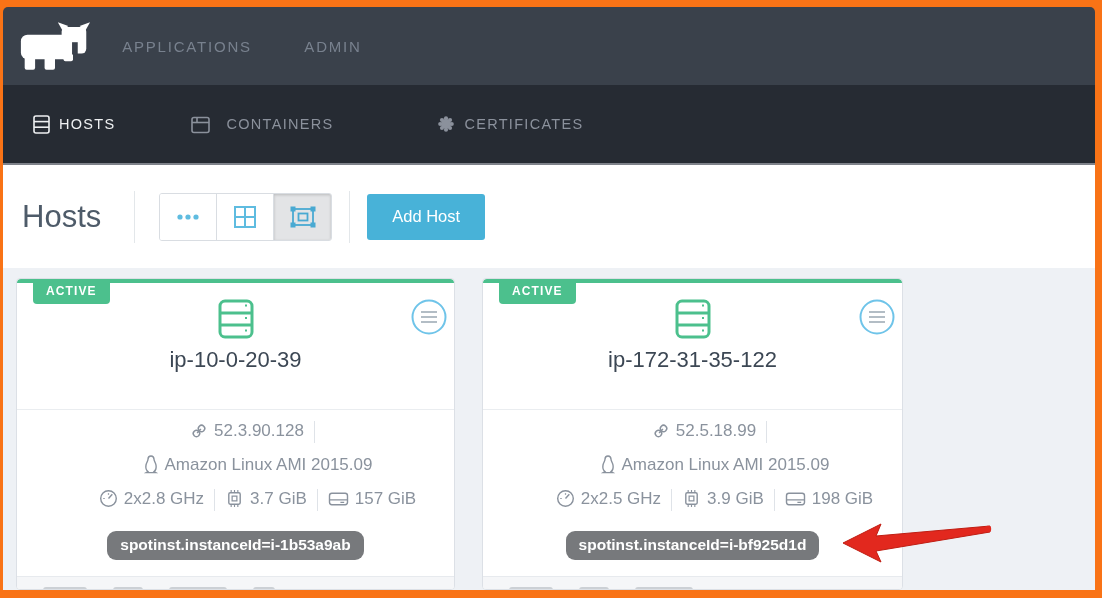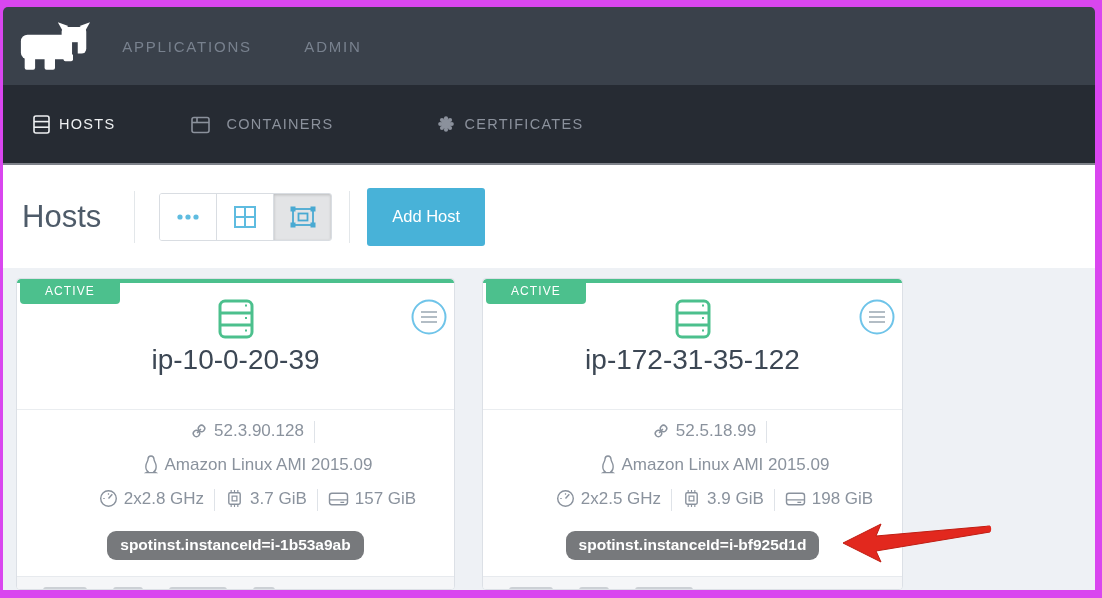--- a/index.html
+++ b/index.html
@@ -1,19 +1,19 @@
 <!DOCTYPE html>
 <html><head>
 <meta charset="utf-8">
 <style>
   * { margin:0; padding:0; box-sizing:border-box; }
   html,body { background:#fff; }
   body { font-family:"Liberation Sans", sans-serif; }
 
-  .frame { position:relative; width:1102px; height:598px; background:#d946ef; overflow:hidden; }
+  .frame { position:relative; width:1102px; height:598px; background:#f97316; overflow:hidden; }
   .page  { position:absolute; left:3px; top:7px; width:1092px; }
 
   
   .nav-top { height:78px; background:#3a414b; display:flex; align-items:stretch; border-radius:5px 5px 0 0; overflow:hidden; }
   .logo { width:104px; display:flex; align-items:center; justify-content:center; }
   .nav-tab { display:flex; align-items:center; justify-content:center;
              color:#78818e; font-size:15px; letter-spacing:1.8px; cursor:pointer; }
   .nav-tab.t-applications { width:160px; }
   .nav-tab.t-infrastructure { width:270px; background:#262b33; color:#f2f4f6; }
   .nav-tab.t-admin { width:132px;text-align:right; }
@@ -32,37 +32,37 @@
   .page-title { font-size:31px; color:#4e5b69; font-weight:400; }
   .vsep { width:1px; height:52px; background:#e3e7ea; }
   .vsep.v1 { margin:0 24px 0 33px; }
   .vsep.v2 { margin:0 17px; }
   .btn-group { display:flex; border:1px solid #d9dde2; border-radius:3px; overflow:hidden; background:#fff; }
   .vbtn { width:57px; height:46px; background:#fff; border:none; border-right:1px solid #d9dde2;
           display:flex; align-items:center; justify-content:center; cursor:pointer; }
   .vbtn:last-child { border-right:none; }
   .vbtn.selected { background:#e3e4e6; box-shadow:inset 0 1px 3px rgba(0,0,0,.18); }
   .add-host { background:#48b2d8; color:#fff; font-size:16.5px; font-family:inherit;
-              height:58px; padding:0 25px; border:none; border-radius:3px; cursor:pointer; }
+              height:46px; padding:0 25px; border:none; border-radius:3px; cursor:pointer; }
 
   
   .cards { position:relative; height:322px; background:#eef1f5; padding:10px 0 0 13px;
            display:flex; gap:27px; overflow:hidden; }
   .card { position:relative; background:#fff; border:1px solid #dce0e6; border-radius:4px;
           height:312px; overflow:hidden; }
   .card.c1 { width:439px; } .card.c2 { width:421px; }
   .card-topline { position:absolute; top:0; left:0; right:0; height:4px; background:#4cc08d;
                   border-radius:4px 4px 0 0; }
-  .state-badge { position:absolute; top:0; left:3px; background:#4cc08d; color:#fff;
-                 font-size:12px; font-weight:normal; letter-spacing:1.1px;
-                 padding:5px 25px 6px; border-radius:4px; }
+  .state-badge { position:absolute; top:0; left:16px; background:#4cc08d; color:#fff;
+                 font-size:12px; font-weight:bold; letter-spacing:1.1px;
+                 padding:5px 13px 6px; border-radius:4px; }
   .menu-btn { position:absolute; top:20px; right:7px; width:36px; height:36px; background:transparent;
               border:none; cursor:pointer; padding:0; }
   .card-head { text-align:center; padding-top:20px; }
-  .host-name { font-size:28px; color:#3c4754; margin-top:4px; padding-bottom:36px; line-height:26px; }
+  .host-name { font-size:22px; color:#3c4754; margin-top:4px; padding-bottom:36px; line-height:26px; }
   .card-body { border-top:1px solid #eaedf0; text-align:center; color:#8a929d; font-size:17px; padding-top:4px; }
   .spec-row { height:34px; line-height:34px; white-space:nowrap;margin-left:44px; }
   .spec-row svg { vertical-align:-4px; margin-right:6px; }
   .sep-inline { display:inline-block; width:1px; height:22px; background:#dfe3e8;
                 vertical-align:middle; margin:0 10px; }
   .tag { display:inline-block; background:#77797c; color:#fff; font-weight:bold; font-size:15.5px;
          padding:5px 13px 6px; border-radius:9px; margin-top:15px; }
   .card-foot { margin-top:16px; border-top:1px solid #e7eaee; background:#f5f6f8;
                height:40px; padding:10px 26px 0; display:flex; gap:26px; }
   .ghost { display:inline-block; height:9px; border-radius:3px; background:#aab0b8; opacity:.55; }

